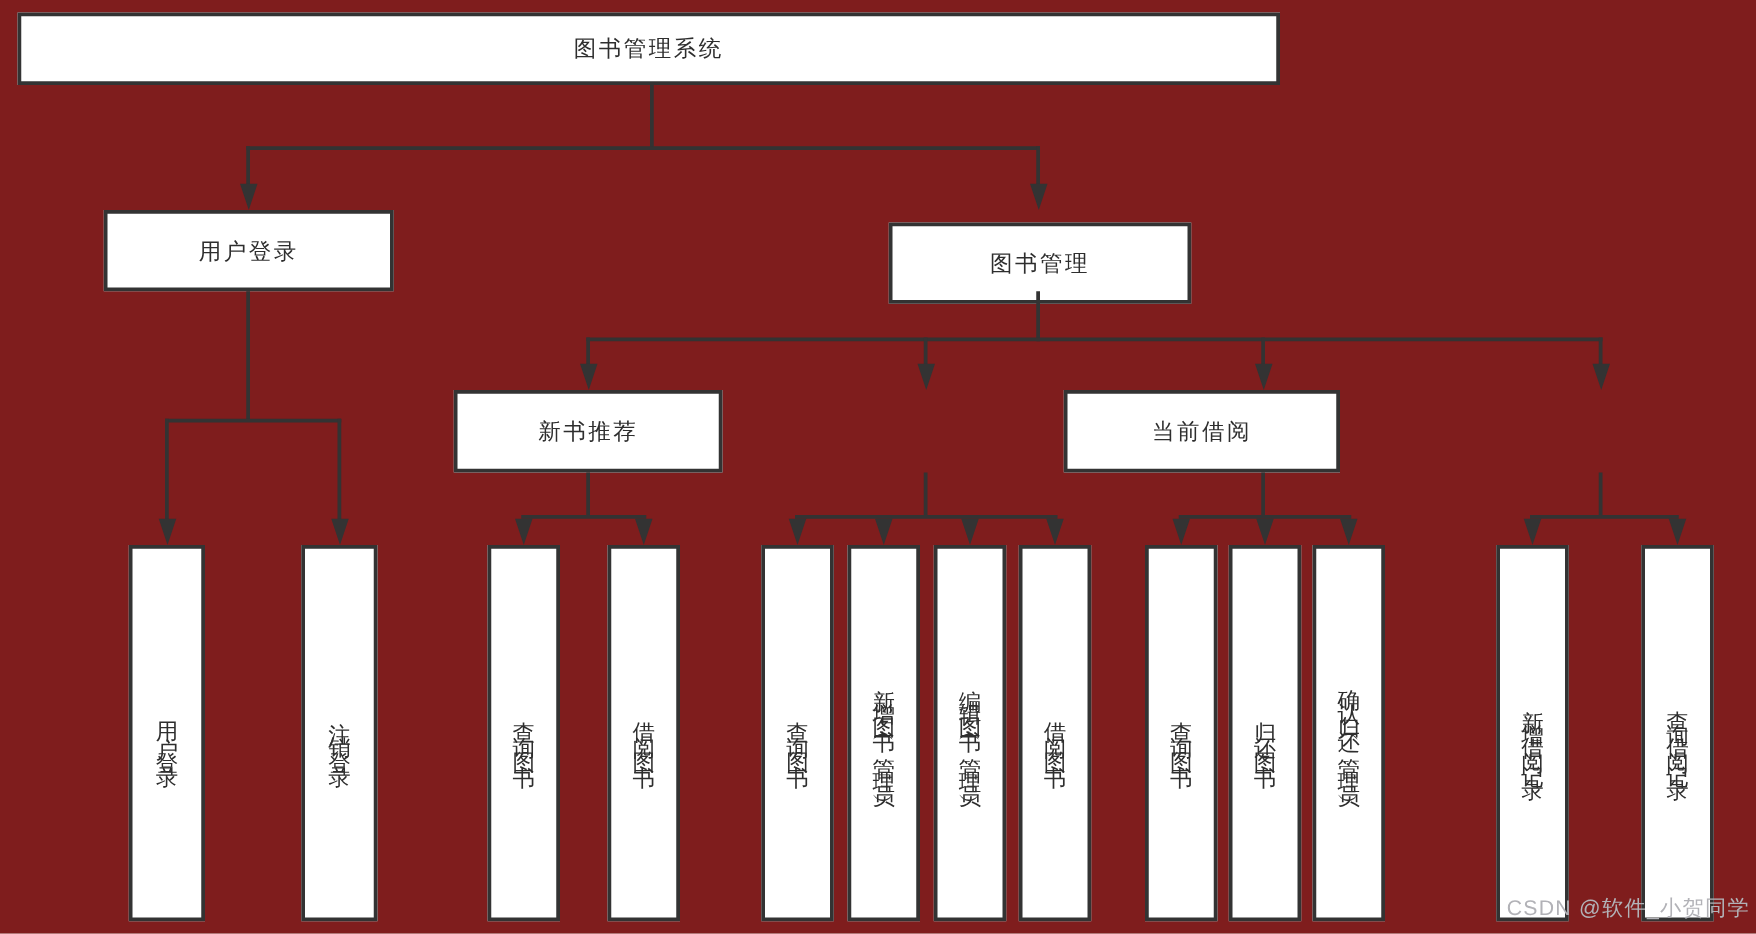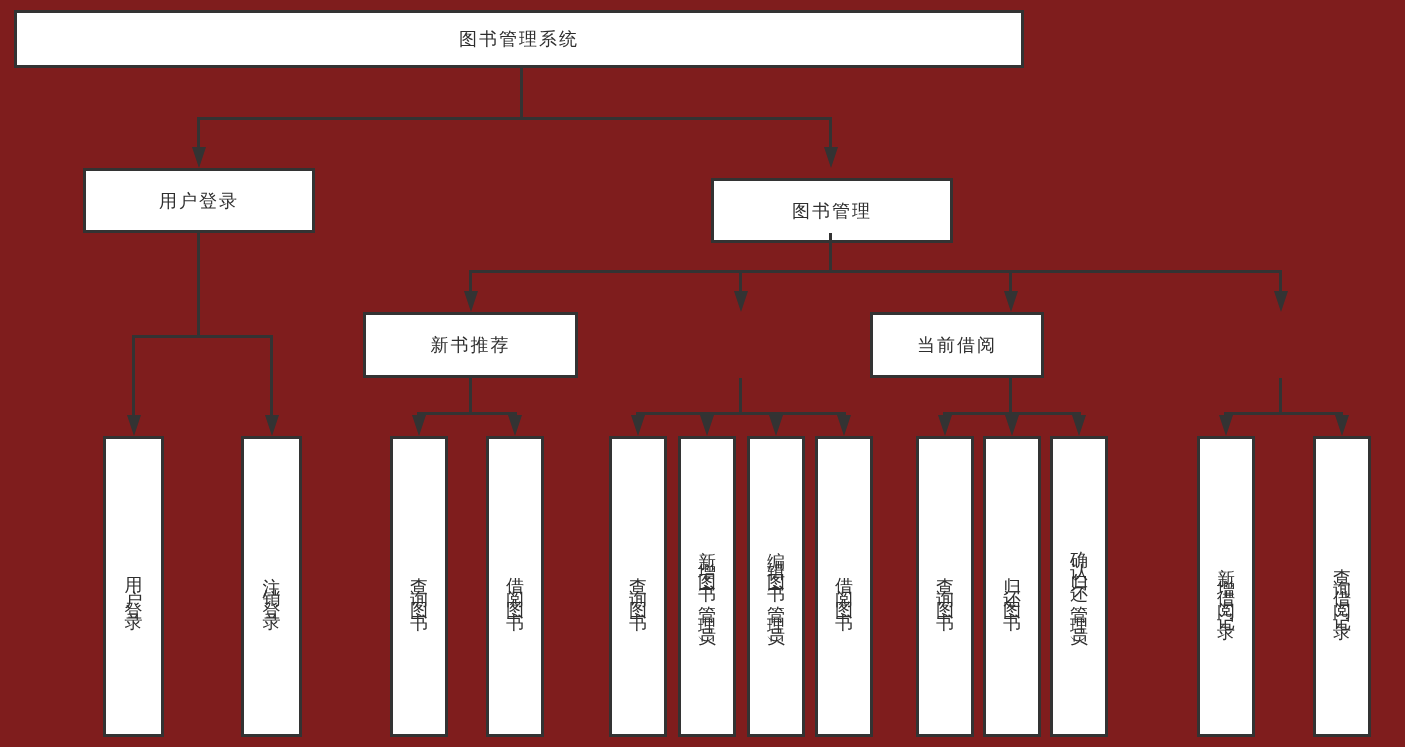--- a/index.html
+++ b/index.html
@@ -65,21 +65,21 @@
   <div class="box" style="left:83px;top:168px;width:232px;height:65px;">
     <span class="hlabel">用户登录</span>
   </div>
   <div class="box" style="left:711px;top:168px;width:242px;height:65px;margin-top:10px;">
     <span class="hlabel">图书管理</span>
   </div>
 
   <div class="box" style="left:363px;top:312px;width:215px;height:66px;">
     <span class="hlabel">新书推荐</span>
   </div>
-  <div class="box" style="left:870px;top:312px;width:174px;height:66px;">
+  <div class="box" style="left:851px;top:312px;width:221px;height:66px;">
     <span class="hlabel">当前借阅</span>
   </div>
 
   <div class="box leaf" style="left:103px;width:61px;">
     <span class="vtext">用户登录</span>
   </div>
   <div class="box leaf" style="left:241px;width:61px;">
     <span class="vtext">注销登录</span>
   </div>
 
@@ -160,14 +160,15 @@
   <div class="arr" style="left:631px;top:415px;"></div>
   <div class="arr" style="left:700px;top:415px;"></div>
   <div class="arr" style="left:769px;top:415px;"></div>
   <div class="arr" style="left:837px;top:415px;"></div>
   <div class="arr" style="left:938px;top:415px;"></div>
   <div class="arr" style="left:1005px;top:415px;"></div>
   <div class="arr" style="left:1072px;top:415px;"></div>
   <div class="arr" style="left:1219px;top:415px;"></div>
   <div class="arr" style="left:1335px;top:415px;"></div>
 
+  <div class="watermark">CSDN @软件_小贺同学</div>
 
 </div>
 
 </body></html>

